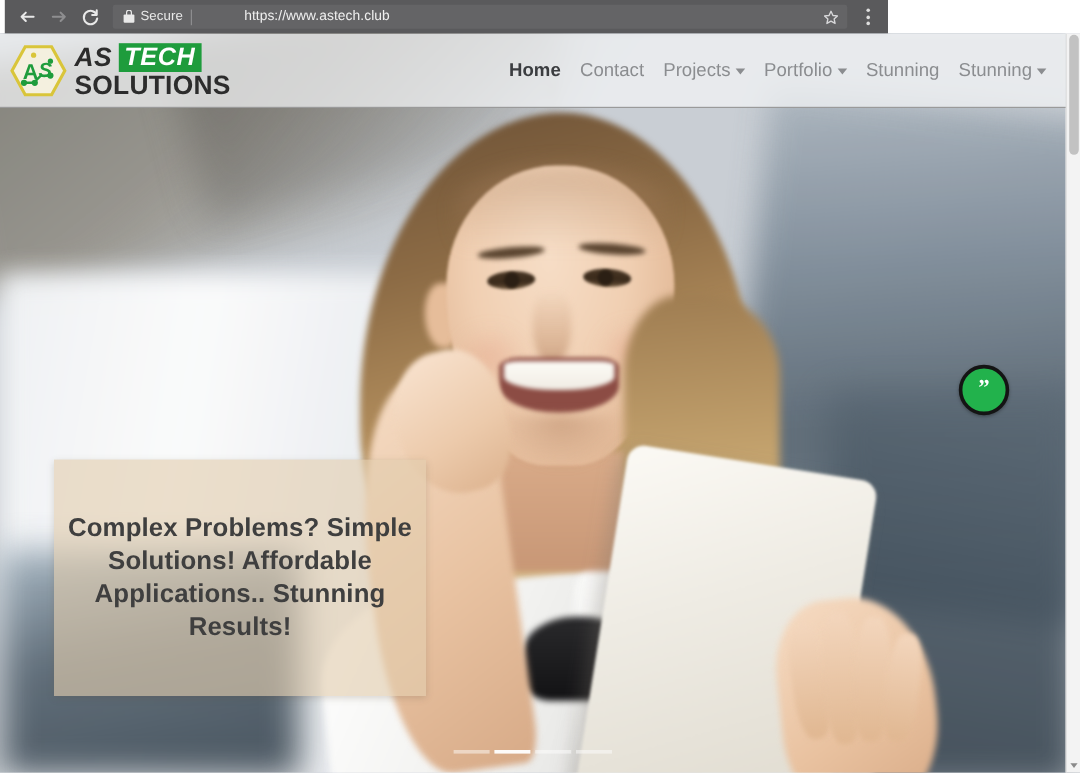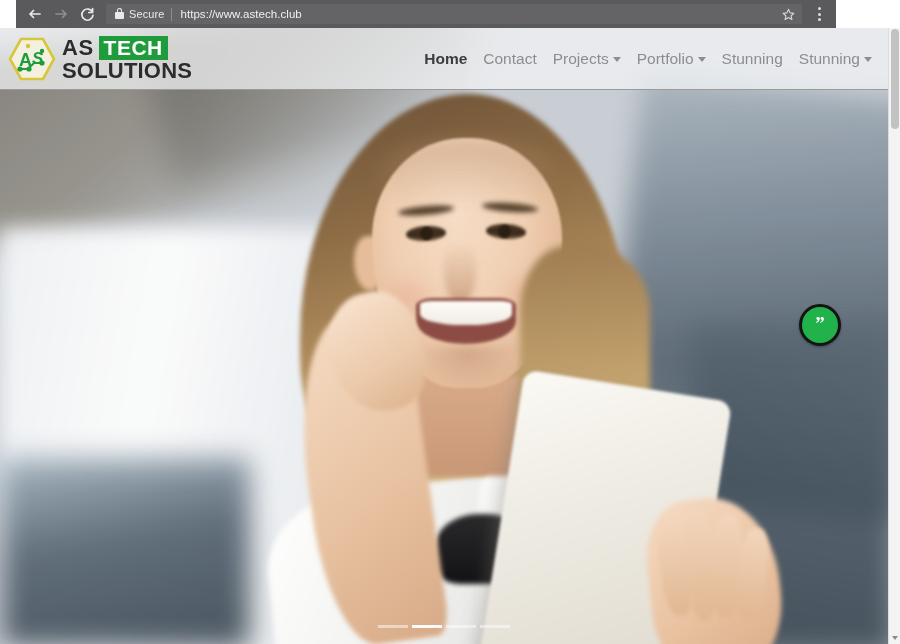--- a/index.html
+++ b/index.html
@@ -6,22 +6,22 @@
     margin: 0; padding: 0;
     width: 900px; height: 644px;
     overflow: hidden;
     background: #ffffff;
     font-family: "Liberation Sans", sans-serif;
   }
   * { box-sizing: border-box; }
 
   
   .browser-bar {
-    position: absolute; top: 0; left: 16px;
-    width: 820px; height: 28px;
+    position: absolute; top: 0; left: 4px;
+    width: 736px; height: 28px;
     background: #5a5a5c;
     display: flex; align-items: center;
     padding: 0 6px;
     z-index: 100;
   }
   .nav-btn {
     width: 26px; height: 26px;
     display: flex; align-items: center; justify-content: center;
     flex: 0 0 auto;
   }
@@ -61,20 +61,21 @@
     color: #e9e9e9; font-size: 11px; letter-spacing: .1px;
     white-space: nowrap; margin-right: 7px;
   }
   .omni-sep {
     width: 1px; height: 13px; background: #8d8d8f; margin-right: 8px; flex: 0 0 auto;
   }
   .url-text {
     color: #f0f0f0; font-size: 11.5px; letter-spacing: .05px;
     white-space: nowrap; overflow: hidden; text-overflow: ellipsis;
     flex: 1 1 auto;
+    margin-left: 35px;
   }
   .star-btn { width: 20px; height: 20px; display: flex; align-items: center; justify-content: center; flex: 0 0 auto; }
   .star-btn svg path { fill: none; stroke: #d8d8da; stroke-width: 1.4; stroke-linejoin: round; }
   .menu-btn {
     width: 22px; height: 26px; display: flex; flex-direction: column;
     align-items: center; justify-content: center; gap: 2.5px; flex: 0 0 auto;
     margin-left: 2px;
   }
   .menu-btn i { width: 3px; height: 3px; border-radius: 50%; background: #dedede; display: block; }
 
@@ -296,21 +297,21 @@
     width: 888px; height: 62px;
     background: rgba(244,245,247,.72);
     border-bottom: 1px solid #9a9a9a;
     display: flex; align-items: center;
     z-index: 20;
     backdrop-filter: blur(2px);
   }
   .logo { display: flex; align-items: center; margin-left: 8px; }
   .logo-hex { width: 48px; height: 46px; position: relative; flex: 0 0 auto; }
   .logo-text { margin-left: 6px; line-height: 1; }
-  .logo-row1 { display: flex; align-items: center; }
+  .logo-row1 { display: flex; align-items: center; font-style: italic; }
   .logo-as {
     font-size: 22px; font-weight: bold; color: #2c2c2c;
     font-family: "Liberation Sans", sans-serif; letter-spacing: .5px;
   }
   .logo-tech {
     font-size: 21px; font-weight: bold; color: #ffffff;
     background: #1e9c3c; padding: 1px 5px 2px 5px; margin-left: 5px;
     letter-spacing: .5px;
   }
   .logo-solutions {
@@ -541,20 +542,23 @@
       <span class="nav-item">
         <span>Stunning</span>
       </span>
       <span class="nav-item">
         <span>Stunning</span>
         <i class="caret"></i>
       </span>
     </nav>
   </header>
 
+  <div class="hero-card">
+    <h1>Complex Problems? Simple Solutions! Affordable Applications.. Stunning Results!</h1>
+  </div>
 
   <div class="float-btn">
     <span class="quote">”</span>
   </div>
 
   <div class="carousel-indicators">
     <span class="ind"></span>
     <span class="ind active"></span>
     <span class="ind"></span>
     <span class="ind"></span>

